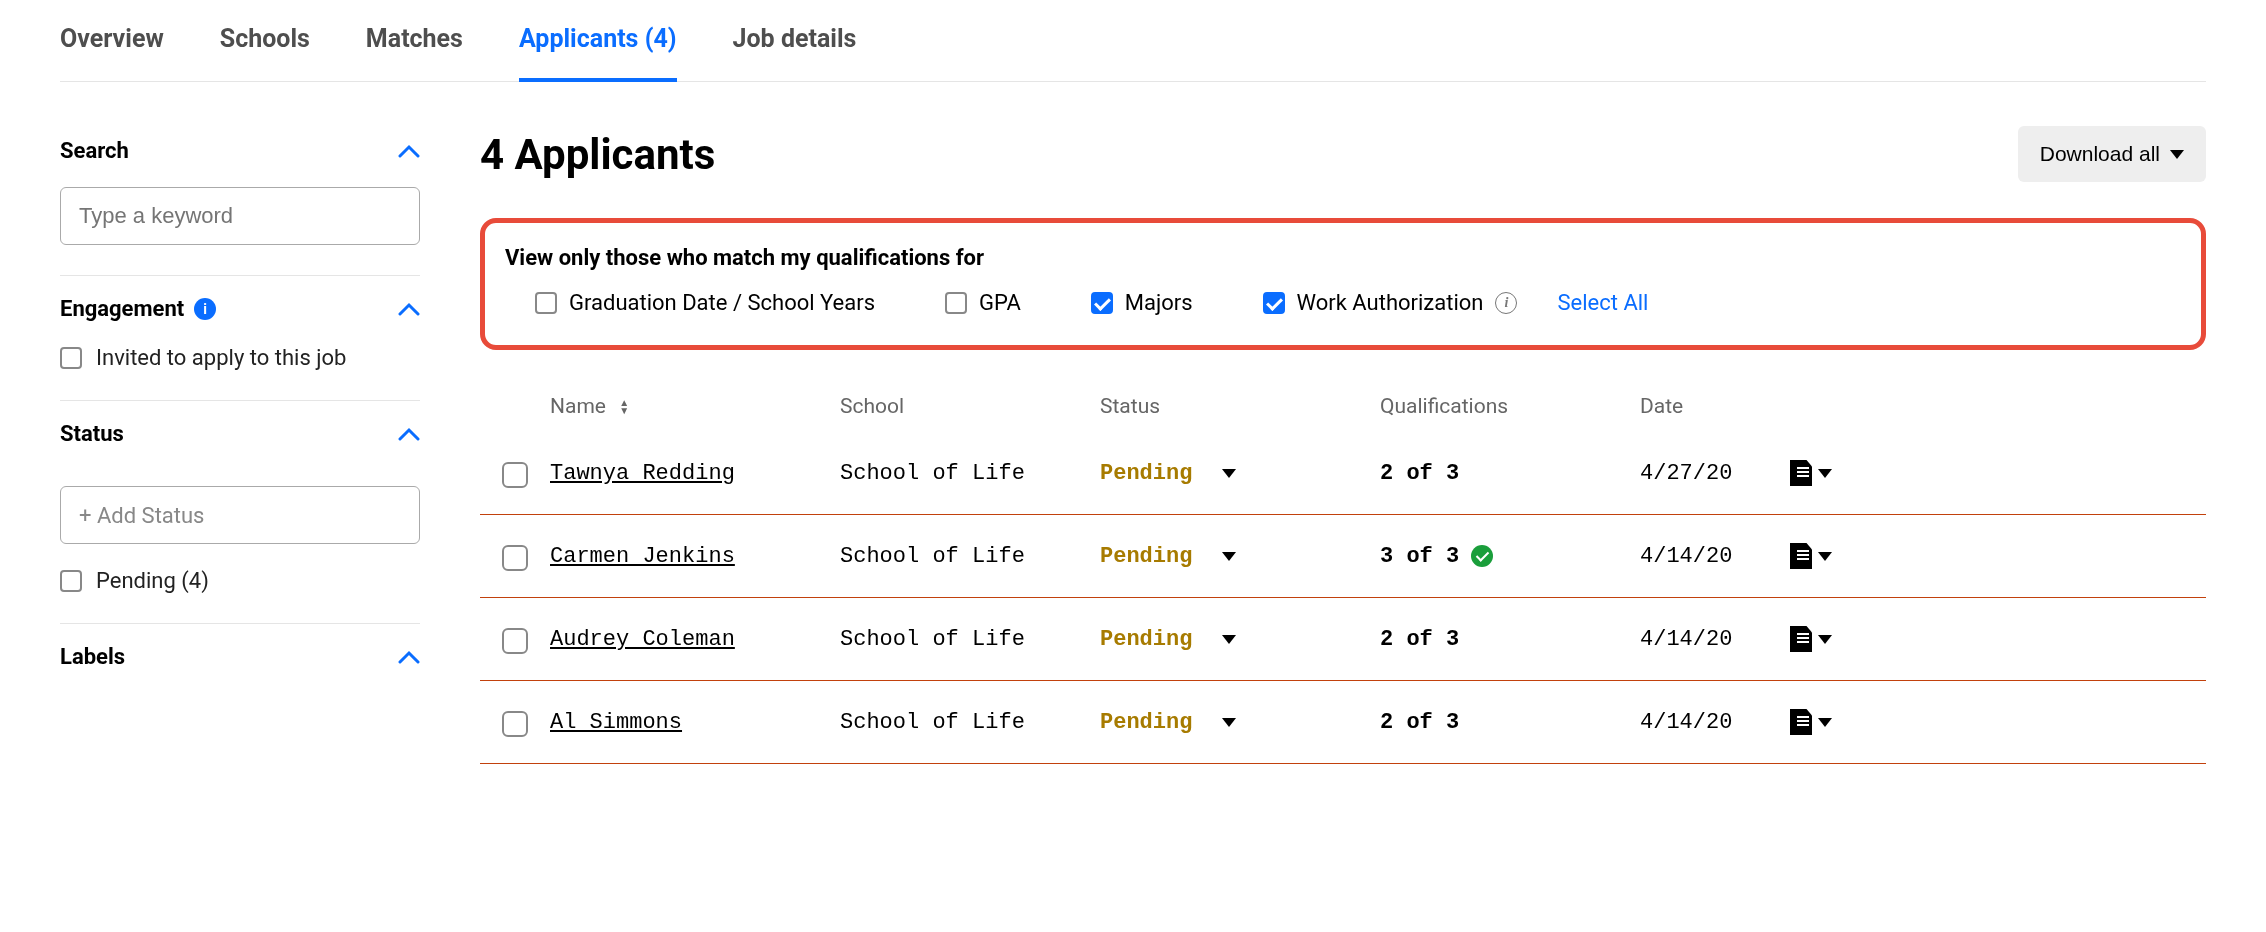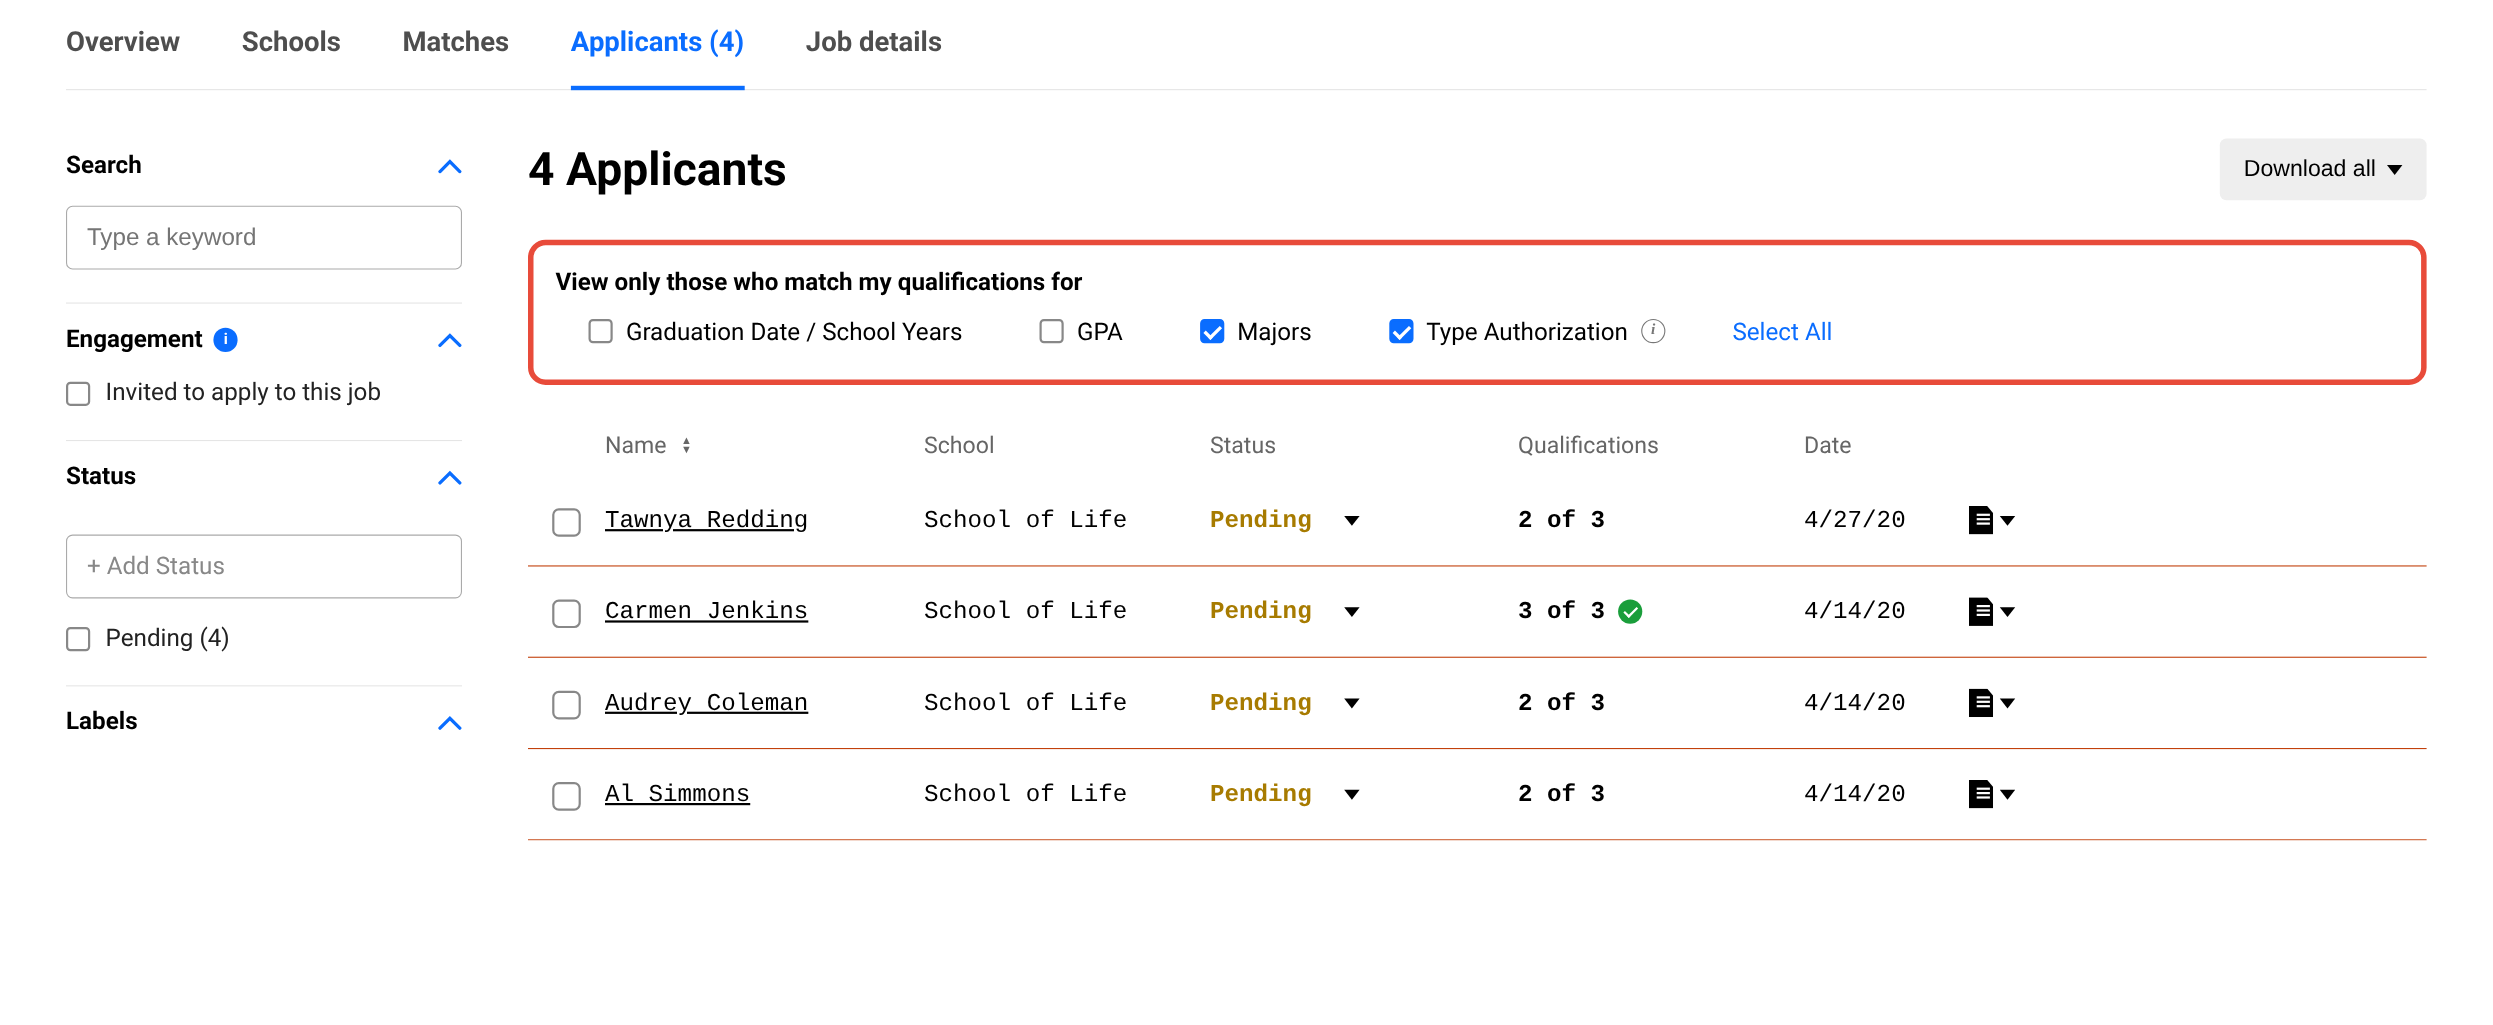--- a/index.html
+++ b/index.html
@@ -192,28 +192,27 @@
   .filter-row {
     display: flex;
     align-items: center;
     gap: 40px;
     margin-top: 20px;
     font-size: 22px;
     flex-wrap: wrap;
   }
   .filter-item {
     display: flex;
-    align-items: flex-start;
+    align-items: center;
     gap: 12px;
     padding-left: 30px;
   }
   .select-all {
     color: #0a6dff;
     cursor: pointer;
-    margin-left: 21px;
   }
   .table {
     margin-top: 30px;
   }
   .thead {
     display: flex;
     padding: 14px 0;
     font-size: 21px;
     color: #666;
   }
@@ -397,21 +396,21 @@
           <div class="filter-item">
             <div class="cb"></div>
             <span>GPA</span>
           </div>
           <div class="filter-item">
             <div class="cb checked"></div>
             <span>Majors</span>
           </div>
           <div class="filter-item">
             <div class="cb checked"></div>
-            <span>Type Authorization</span>
+            <span>Work Authorization</span>
             <span class="info-outline">i</span>
           </div>
           <span class="select-all">Select All</span>
         </div>
       </div>
 
       <div class="table">
         <div class="thead">
           <div class="col-check"></div>
           <div class="col-name">

